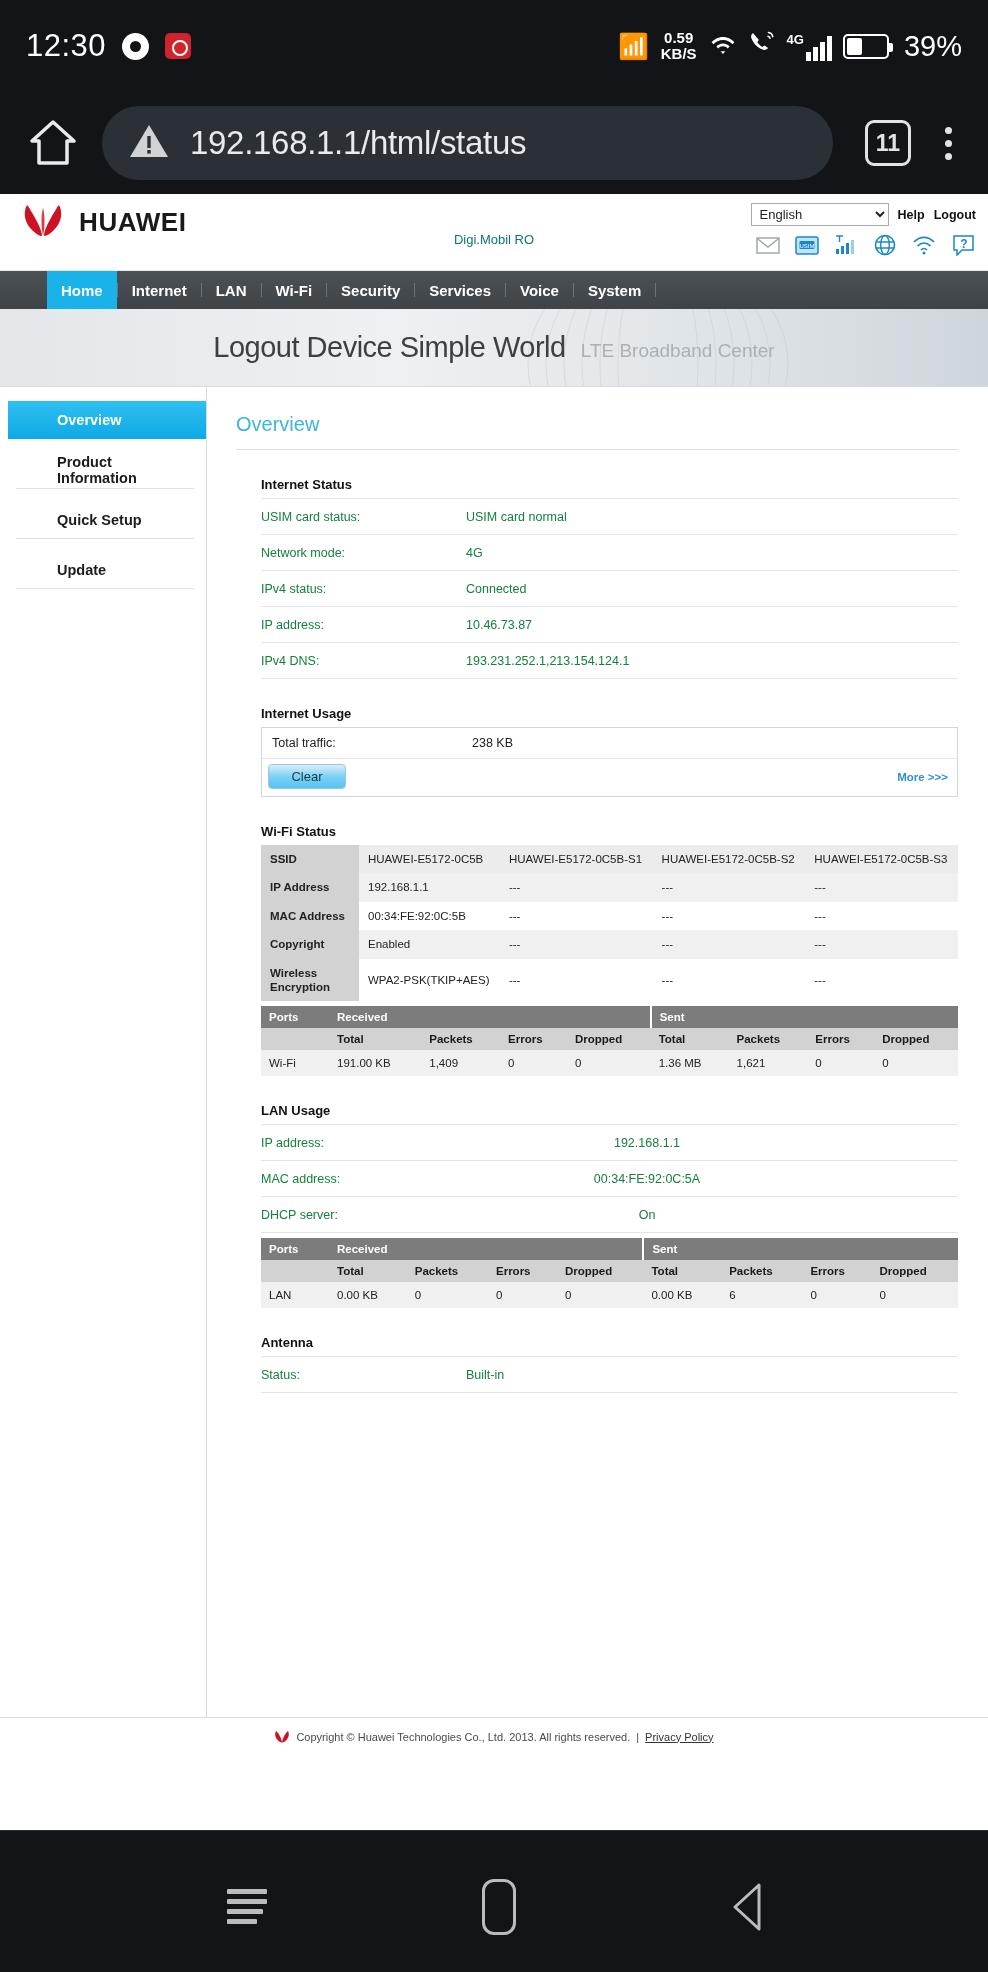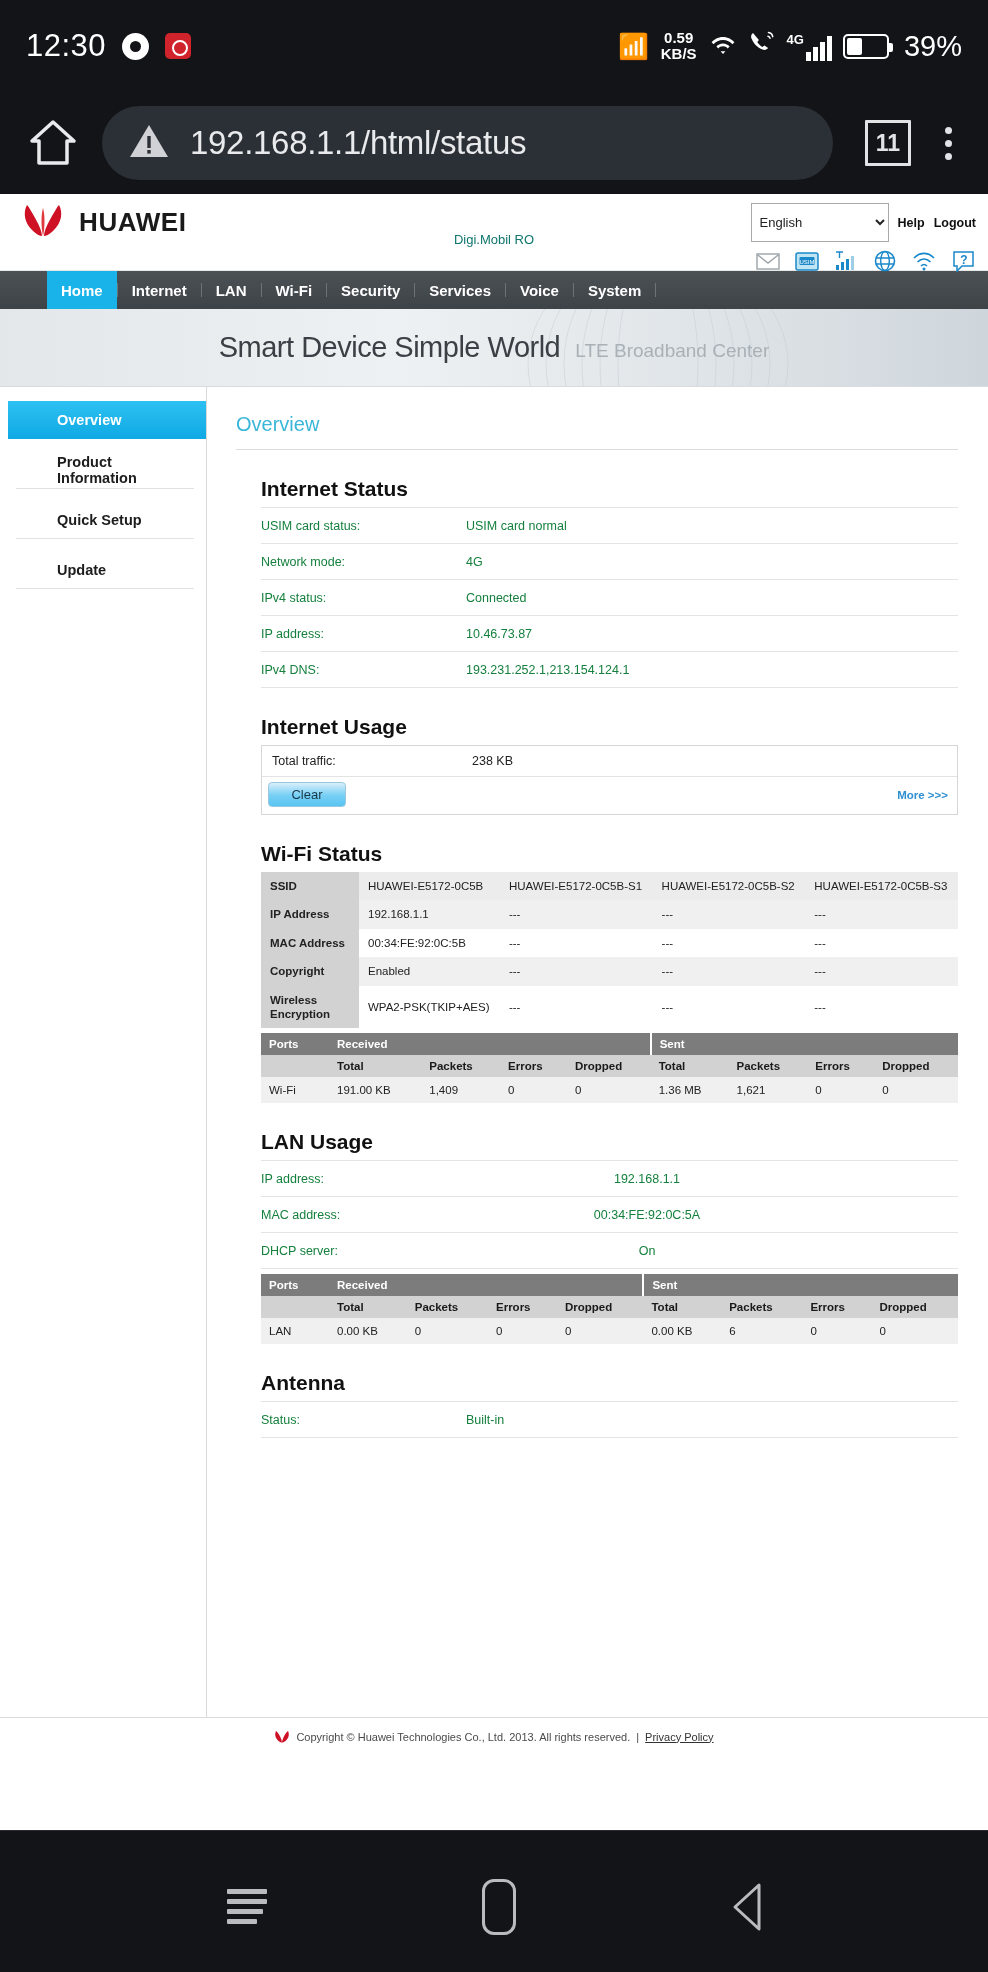--- a/index.html
+++ b/index.html
@@ -72,21 +72,21 @@
     background: #2b2f36; border-radius: 38px;
     display: flex; align-items: center; padding: 0 26px;
     overflow: hidden;
   }
   .warn-tri { margin-right: 20px; flex: none; }
   .url-text {
     color: #e9eaec; font-size: 33px; white-space: nowrap;
     overflow: hidden; letter-spacing: -0.3px;
   }
   .tabcount {
-    width: 46px; height: 46px; border: 3px solid #e2e3e5; border-radius: 1px;
+    width: 46px; height: 46px; border: 3px solid #e2e3e5; border-radius: 9px;
     display: flex; align-items: center; justify-content: center;
     color: #e2e3e5; font-size: 23px; font-weight: bold; margin: 0 20px;
     flex: none;
   }
   .kebab { display:flex; flex-direction:column; gap:6px; padding: 4px 14px; }
   .kebab span { width:7px; height:7px; background:#e2e3e5; border-radius:50%; display:block; }
 
   
   .page { background: #fff; height: 1636px; overflow: hidden; position: relative; }
 
@@ -99,21 +99,21 @@
   .hw-flower { width: 46px; height: 38px; position: relative; }
   .hw-flower svg { display: block; }
   .hw-word { font-size: 26px; font-weight: bold; color: #1a1a1a; letter-spacing: 0.6px; }
   .hw-isp {
     position: absolute; left: 0; right: 0; top: 38px; text-align: center;
     font-size: 13px; color: #0f766e;
   }
   .hw-right { margin-left: auto; margin-right: 12px; text-align: right; }
   .hw-toprow { display: flex; align-items: center; justify-content: flex-end; gap: 9px; }
   .lang-select {
-    width: 138px; height: 39px; font-size: 13px; font-family: "Liberation Sans", sans-serif;
+    width: 138px; height: 23px; font-size: 13px; font-family: "Liberation Sans", sans-serif;
     border: 1px solid #a9a9a9; background: #fff; color: #222; padding-left: 4px;
   }
   .hw-link { font-size: 12.5px; font-weight: bold; color: #111; text-decoration: none; }
   .hw-icons { display: flex; align-items: center; justify-content: flex-end; gap: 13px; margin-top: 8px; }
   .hw-icons .ic { width: 26px; height: 22px; display:flex; align-items:center; justify-content:center; }
 
   
   .hw-nav {
     height: 38px; background: linear-gradient(#4c5155, #3e4347);
     display: flex; align-items: stretch; padding-left: 47px; overflow: hidden;
@@ -150,21 +150,21 @@
     background: linear-gradient(#2ec0f2, #0fa9e4);
     color: #fff; border-bottom: none; margin: 0; padding-left: 49px;
   }
 
   .hw-main { flex: 1; padding: 26px 30px 0 29px; }
   .page-title {
     font-size: 20px; color: #3ab6d9; font-weight: normal;
     padding-bottom: 13px; border-bottom: 1px solid #dcdcdc; margin-left: 0;
   }
   .sect { margin-left: 25px; margin-top: 27px; }
-  .sect h3 { font-size: 21px; color: #111; margin-bottom: 6px; font-weight: bold; }
+  .sect h3 { font-size: 13px; color: #111; margin-bottom: 6px; font-weight: bold; }
 
   
   .dl-row {
     display: flex; border-bottom: 1px solid #e4e4e4; font-size: 12.5px;
     color: #15803d; padding: 11px 0 10px 0;
   }
   .dl-row .k { width: 205px; flex: none; }
   .dl-row.first { border-top: 1px solid #e4e4e4; }
   .dl-row.ctr .v { width: 100%; text-align: center; padding-right: 130px; }
 
@@ -386,21 +386,21 @@
       <g fill="none" stroke="#c3cdd4" stroke-width="1">
         <ellipse cx="150" cy="115" rx="40" ry="112"></ellipse>
           <ellipse cx="150" cy="115" rx="58" ry="112"></ellipse>
         <ellipse cx="150" cy="115" rx="76" ry="112"></ellipse>
           <ellipse cx="150" cy="115" rx="94" ry="112"></ellipse>
         <ellipse cx="150" cy="115" rx="112" ry="112"></ellipse>
           <ellipse cx="150" cy="115" rx="130" ry="112"></ellipse>
       </g>
     </svg>
     <div class="banner-text">
-      <span class="bt-main">Smart Device  Simple World</span>
+      <span class="bt-main">Logout Device  Simple World</span>
       <span class="bt-sub">LTE Broadband Center</span>
     </div>
   </div>
 
   <div class="hw-body">
 
     <div class="hw-side">
       <a href="#" class="side-item active">Overview</a>
       <a href="#" class="side-item">Product Information</a>
       <a href="#" class="side-item">Quick Setup</a>

